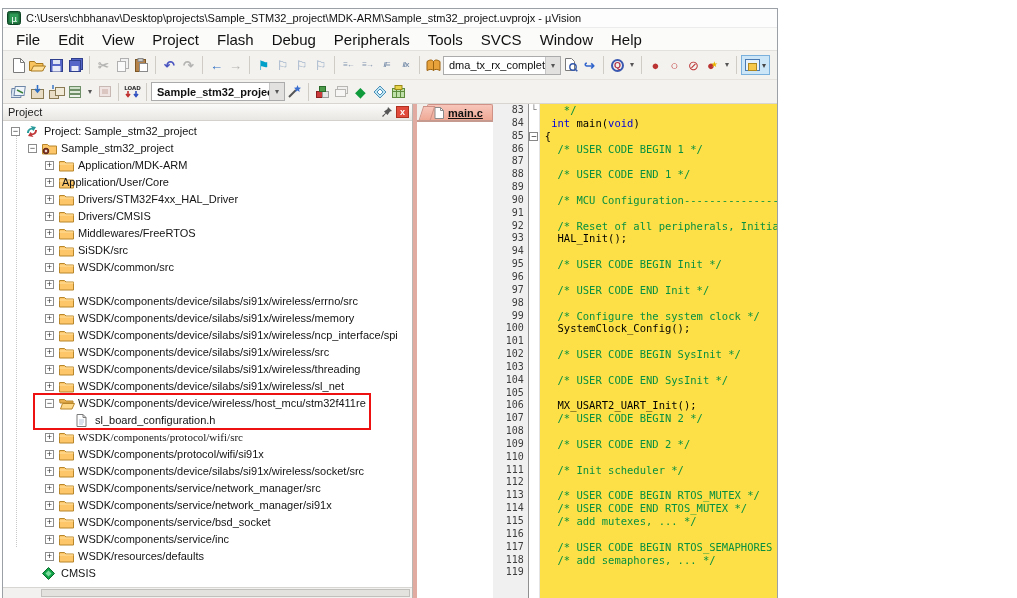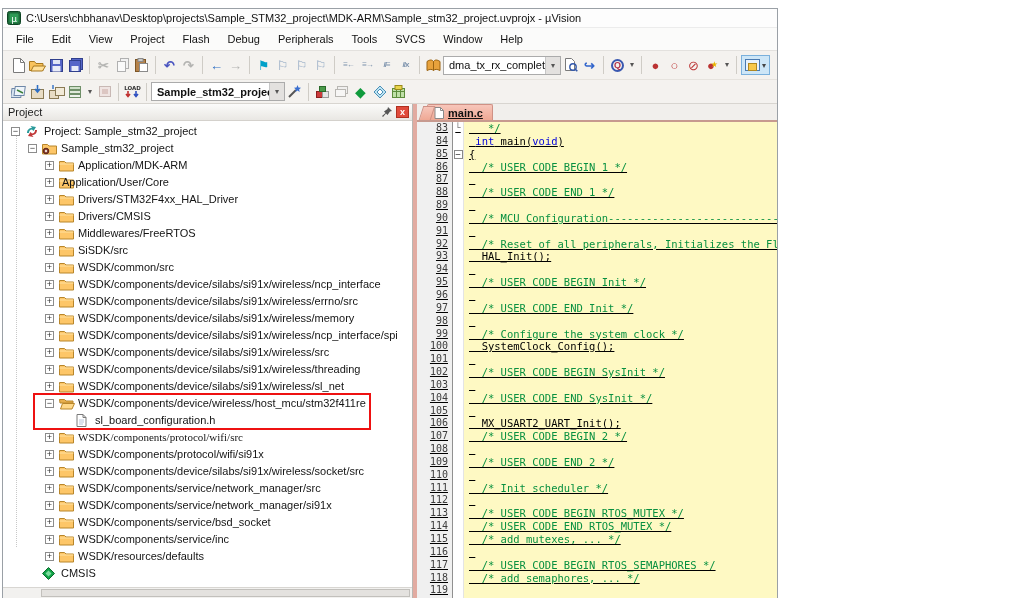--- a/index.html
+++ b/index.html
@@ -13,21 +13,21 @@
             display:flex; flex-direction:column; }
 
   
   .titlebar { height:19px; display:flex; align-items:center; gap:5px; padding-left:4px;
               background:#fdfdfd; border-bottom:1px solid #ececec; flex:0 0 auto; }
   .titlebar .ttext { font-size:11px; color:#111; white-space:nowrap;text-align:center; }
 
   
   .menubar { height:23px; display:flex; align-items:center; padding-left:4px;
              background:#fbfbfa; border-bottom:1px solid #e3e1de; flex:0 0 auto; }
-  .menuitem { font-size:11px; color:#111; padding:3px 9px; cursor:default; }
+  .menuitem { font-size:15px; color:#111; padding:3px 9px; cursor:default; }
 
   
   .tbar { display:flex; align-items:center; background:#f4f2ef; flex:0 0 auto; }
   #tb1 { height:29px; border-bottom:1px solid #e6e3de; padding-left:6px; }
   #tb2 { height:24px; border-bottom:1px solid #d8d5d0; padding-left:6px; }
   .tsep { width:1px; height:18px; background:#cfccc6; margin:0 4px; flex:0 0 auto; }
   .ticon { width:19px; height:19px; display:flex; align-items:center; justify-content:center;
            font-size:13px; line-height:1; flex:0 0 auto; }
   .ticon.small-caret { width:10px; font-size:8px; color:#555; }
   .glyph-blue   { color:#2f6fc4; font-weight:bold; }
@@ -72,34 +72,34 @@
   .tlabel { position:absolute; top:2px; }
   .tico { position:absolute; top:2px; width:15px; height:13px; }
   .treeline { position:absolute; left:13px; top:10px; bottom:40px; width:0;
               border-left:1px dotted #c8c8c8; }
   #hl-rect { position:absolute; border:2px solid #ee1111; pointer-events:none; }
   .hscroll { height:11px; background:#f2f1ef; border-top:1px solid #d8d6d2; position:relative; flex:0 0 auto; }
   .hthumb { position:absolute; left:38px; right:2px; top:1px; height:8px;
             background:#e4e2df; border:1px solid #c2c0bc; }
 
   
-  #editcol { flex:1; display:flex; flex-direction:column; min-width:0;
+  #editcol { flex:1; display:flex; flex-direction:row; min-width:0;
              border-left:4px solid #e2aba1; }
   .tabbar { height:18px; background:#f1efec; border-bottom:2px solid #c79a8f;
             display:flex; align-items:flex-end; flex:0 0 auto; position:relative; }
   .tab-lead { width:12px; height:14px; background:linear-gradient(#f7c6ba,#efa894);
               border:1px solid #cf9185; border-bottom:none; transform:skewX(-18deg);
               margin-left:4px; }
   .tab { display:flex; align-items:center; gap:4px; height:16px;
          background:linear-gradient(#f7c6ba,#efa894); border:1px solid #cf9185; border-bottom:none;
          padding:0 9px 0 6px; margin-left:-6px; border-radius:2px 2px 0 0; }
   .tab .tname { font-size:11px; font-weight:bold; text-decoration:underline; color:#111; }
 
-  #codearea { flex:1; display:flex; min-height:0; background:#fef9c3; overflow:hidden;
-              font-family:"DejaVu Sans Mono", monospace;text-decoration:underline; }
+  #codearea { flex:1; display:flex; min-height:0; background:#fde047; overflow:hidden;
+              font-family:"DejaVu Sans Mono", monospace; }
   #gutter { width:36px; flex:0 0 auto; background:#f0f0f0; border-right:1px solid #909090;
             text-align:right; padding-right:4px; color:#3c3c3c; font-size:10px; }
   #foldcol { width:11px; flex:0 0 auto; background:#fff; border-right:1px solid #e4e4e4;
              color:#777; font-size:9px; text-align:center; }
   #codelines { flex:1; min-width:0; overflow:hidden; padding-left:5px; }
   .ln, .fold, .cl { height:12.85px; line-height:12.85px; white-space:pre; }
   .cl { font-size:10.5px; color:#000; }
   .seg-c { color:#089040; }   
   .seg-k { color:#0000dd; }   
   .seg-p { color:#000000; }   
@@ -399,21 +399,20 @@
                     <path d="M.5 5h14" stroke="#ffe1a0"></path>
                   </svg></span>
                 <span class="tlabel" style="left: 75px;">WSDK/common/src</span>
               </div>
               <div class="trow">
                 <span class="exp" style="left: 42px;">+</span>
                 <span class="tico" style="left: 56px;"><svg xmlns="http://www.w3.org/2000/svg" width="16" height="13" viewBox="0 0 16 13">
                     <path d="M.5 2.5h5l1.5 1.5h7.5v8H.5z" fill="#fdc668" stroke="#b8862b"></path>
                     <path d="M.5 5h14" stroke="#ffe1a0"></path>
                   </svg></span>
-                <span class="tlabel" style="left: 75px;">WSDK/components/device/silabs/si91x/wireless/ncp_interface</span>
               </div>
               <div class="trow">
                 <span class="exp" style="left: 42px;">+</span>
                 <span class="tico" style="left: 56px;"><svg xmlns="http://www.w3.org/2000/svg" width="16" height="13" viewBox="0 0 16 13">
                     <path d="M.5 2.5h5l1.5 1.5h7.5v8H.5z" fill="#fdc668" stroke="#b8862b"></path>
                     <path d="M.5 5h14" stroke="#ffe1a0"></path>
                   </svg></span>
                 <span class="tlabel" style="left: 75px;">WSDK/components/device/silabs/si91x/wireless/errno/src</span>
               </div>
               <div class="trow">

